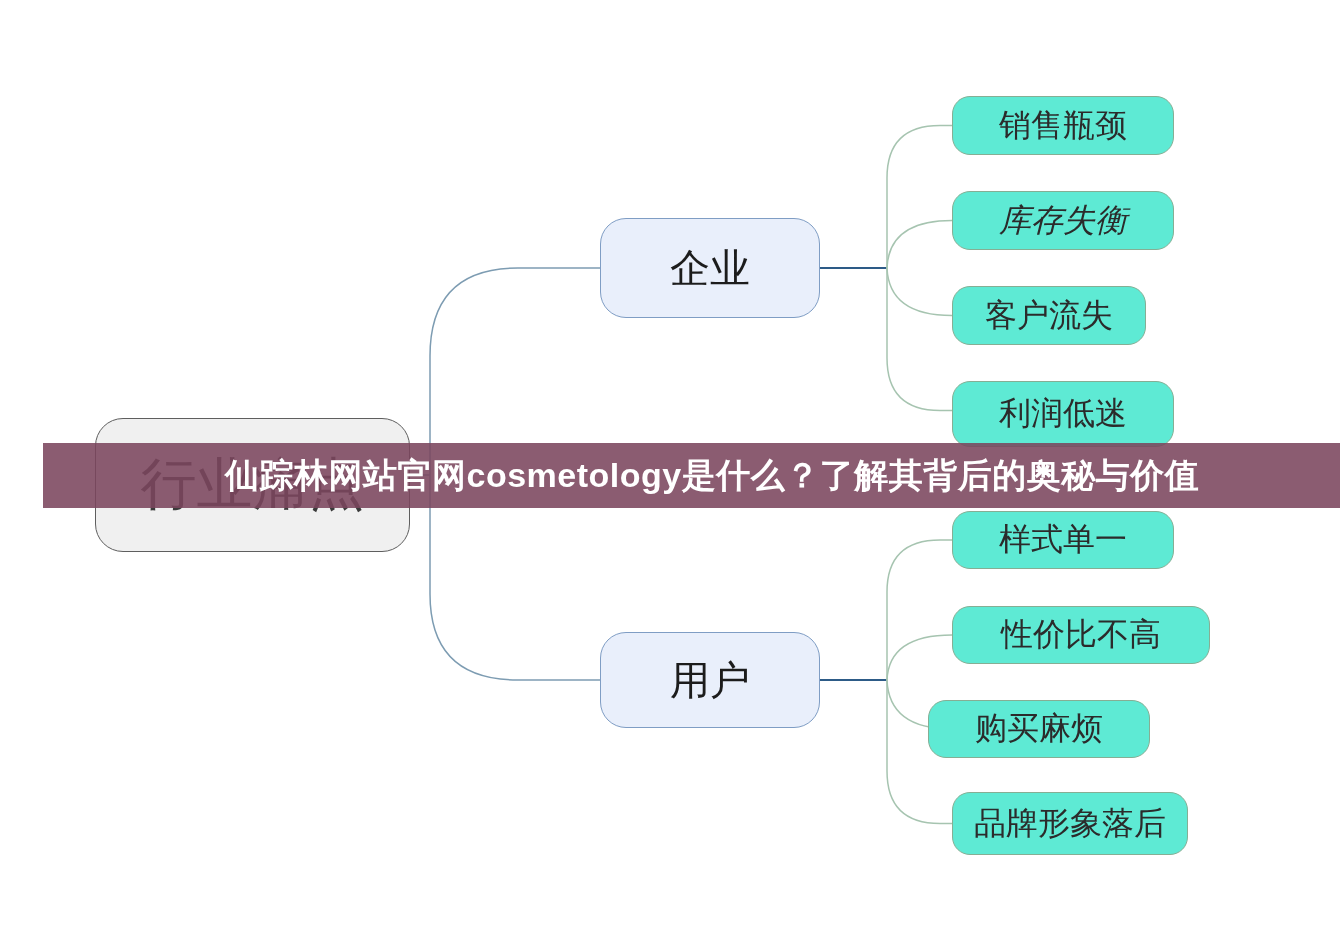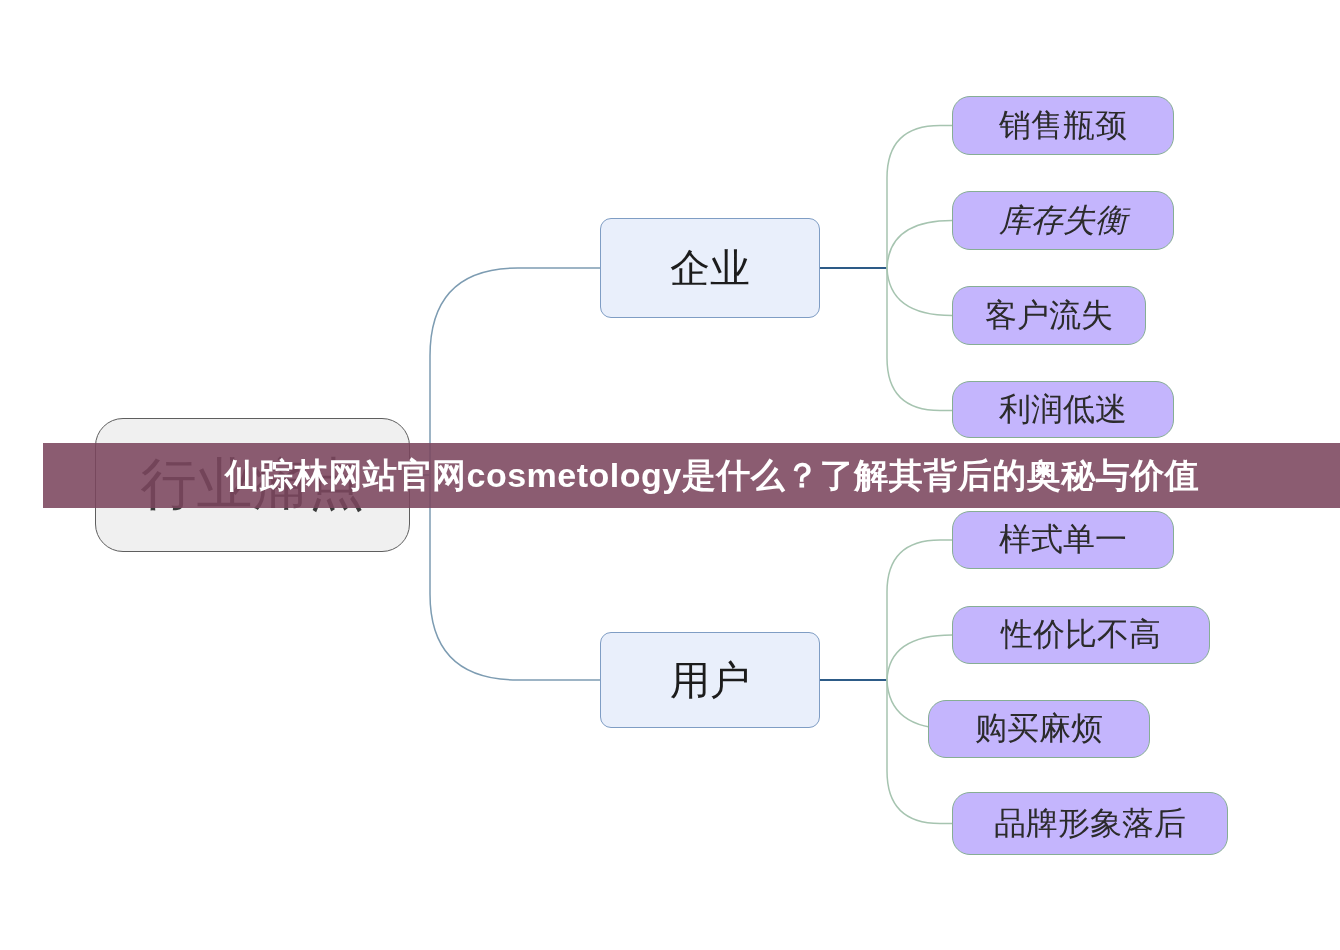--- a/index.html
+++ b/index.html
@@ -34,41 +34,41 @@
     left: 95px; top: 418px; width: 315px; height: 134px;
     background: #f0f0f0;
     border: 1px solid #5e5e5e;
     border-radius: 28px;
     font-size: 56px;
     color: #3a3a3a;
   }
   .node-branch {
     background: #e9effb;
     border: 1px solid #7f9dc4;
-    border-radius: 11px;
+    border-radius: 26px;
     font-size: 40px;
     color: #1c1c1c;
   }
   .branch-enterprise { left: 600px; top: 218px; width: 220px; height: 100px; }
   .branch-user       { left: 600px; top: 632px; width: 220px; height: 96px; }
   .node-leaf {
-    background: #c4b5fd;
+    background: #5eead4;
     border: 1px solid #86ae94;
     border-radius: 18px;
     font-size: 32px;
     color: #2b2b2b;
   }
   .leaf-1 { left: 952px; top:  96px; width: 222px; height: 59px; }
   .leaf-2 { left: 952px; top: 191px; width: 222px; height: 59px; font-style: italic; }
   .leaf-3 { left: 952px; top: 286px; width: 194px; height: 59px; }
-  .leaf-4 { left: 952px; top: 381px; width: 222px; height: 57px; }
+  .leaf-4 { left: 952px; top: 381px; width: 222px; height: 66px; }
   .leaf-5 { left: 952px; top: 511px; width: 222px; height: 58px; }
   .leaf-6 { left: 952px; top: 606px; width: 258px; height: 58px; }
   .leaf-7 { left: 928px; top: 700px; width: 222px; height: 58px; }
-  .leaf-8 { left: 952px; top: 792px; width: 276px; height: 63px; }
+  .leaf-8 { left: 952px; top: 792px; width: 236px; height: 63px; }
   .title-banner {
     position: absolute;
     left: 0; top: 443px;
     width: 1340px; height: 65px;
     background: rgba(123, 70, 93, 0.88);
     z-index: 3;
     display: flex;
     align-items: center;
     margin-left: 43px;
   }

